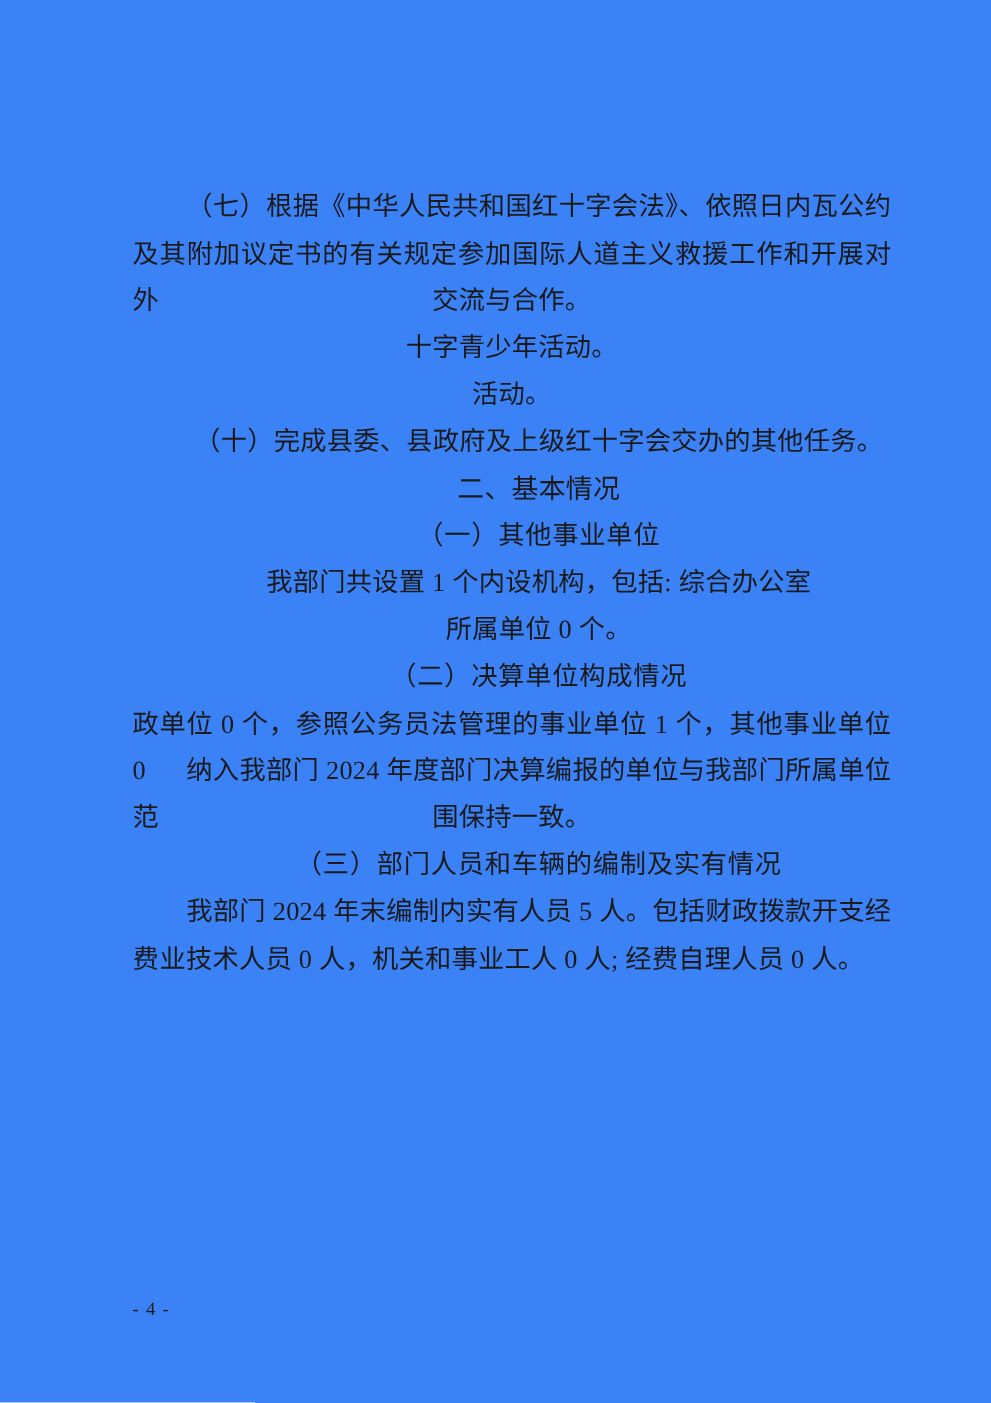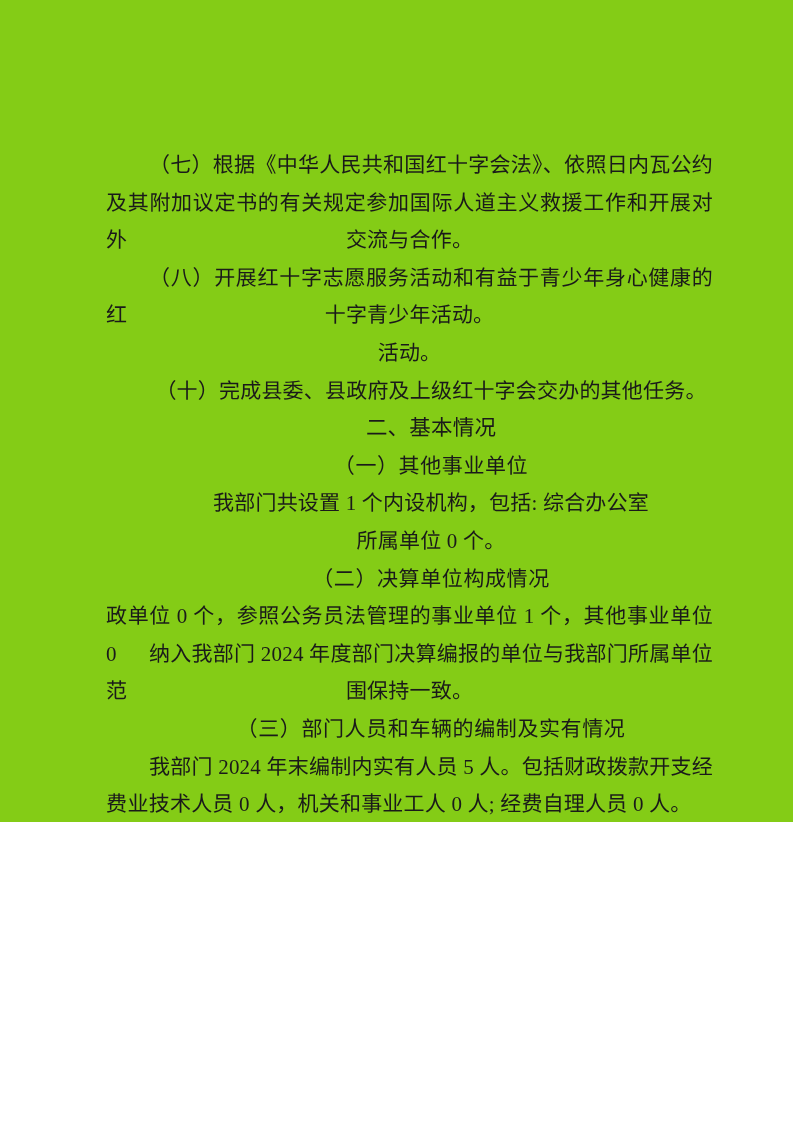--- a/index.html
+++ b/index.html
@@ -3,22 +3,22 @@
 <meta charset="utf-8">
 <style>
   html, body {
     margin: 0;
     padding: 0;
     background: #ffffff;
   }
   .page {
     position: relative;
     width: 793px;
-    height: 822px;
-    background: #84cc16;
+    height: 1122px;
+    background: #3b82f6;
     overflow: hidden;
     font-family: "Liberation Serif", "DejaVu Serif", serif;
     color: #1a1a1a;
   }
   .content {
     position: absolute;
     left: 106px;
     top: 147px;
     width: 607px;
   }
@@ -57,21 +57,20 @@
   }
 </style>
 </head>
 <body>
 
 <div class="page">
   <div class="content">
     <div class="ln indent full">（七）根据《中华人民共和国红十字会法》、依照日内瓦公约</div>
     <div class="ln full">及其附加议定书的有关规定参加国际人道主义救援工作和开展对外</div>
     <div class="ln">交流与合作。</div>
-    <div class="ln indent full">（八）开展红十字志愿服务活动和有益于青少年身心健康的红</div>
     <div class="ln">十字青少年活动。</div>
     <div class="ln">活动。</div>
     <div class="ln indent">（十）完成县委、县政府及上级红十字会交办的其他任务。</div>
     <div class="ln indent h1">二、基本情况</div>
     <div class="ln indent kai">（一）其他事业单位</div>
     <div class="ln indent">我部门共设置 1 个内设机构，包括: 综合办公室</div>
     <div class="ln indent">所属单位 0 个。</div>
     <div class="ln indent kai">（二）决算单位构成情况</div>
     <div class="ln full">政单位 0 个，参照公务员法管理的事业单位 1 个，其他事业单位 0</div>
     <div class="ln indent full">纳入我部门 2024 年度部门决算编报的单位与我部门所属单位范</div>

